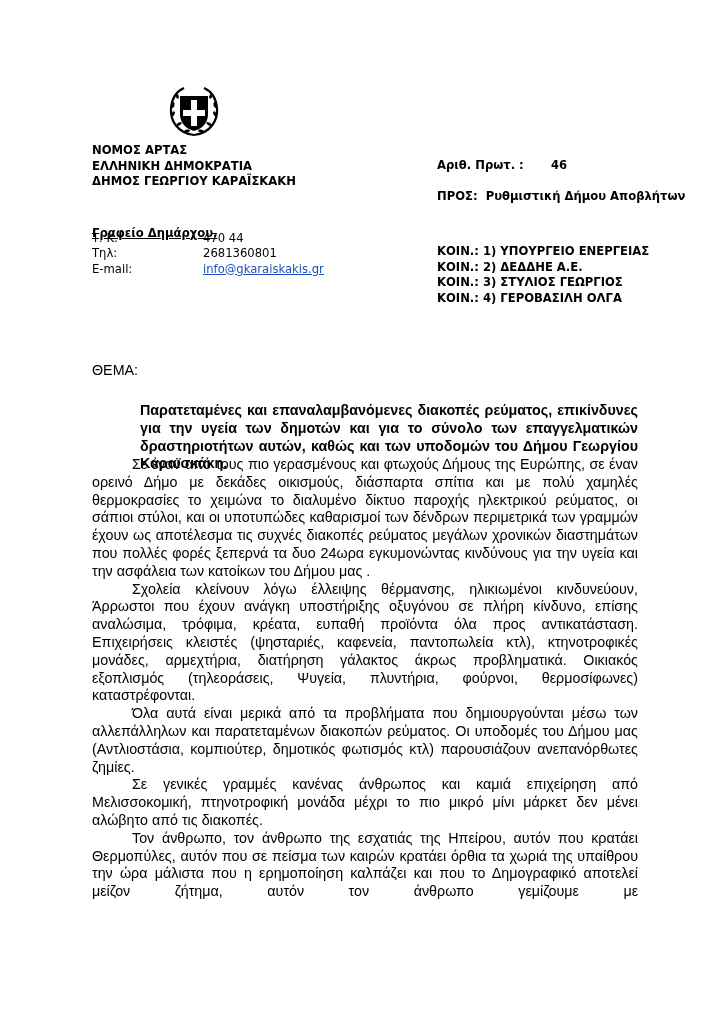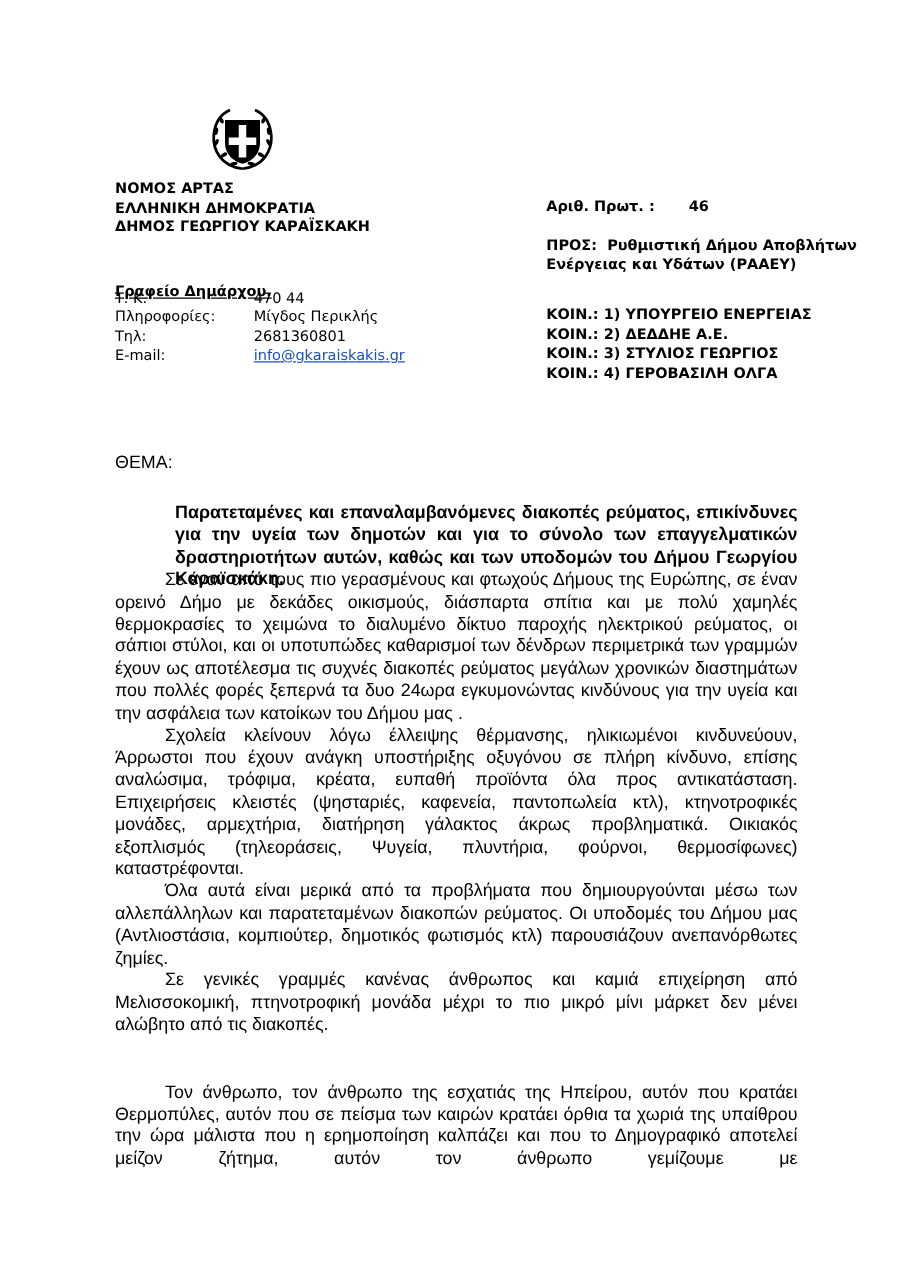--- a/index.html
+++ b/index.html
@@ -17,21 +17,21 @@
   .contact { left: 92px; top: 231px; font-family: "DejaVu Sans", sans-serif; font-size: 11.6px; line-height: 15.3px; }
   .contact .row { display: flex; white-space: nowrap; }
   .contact .lbl { width: 111px; }
   .contact a { color: #1f4fbf; text-decoration: underline; }
   .koin { left: 437px; top: 244px; }
   .subject { left: 92px; top: 362px; width: 546px; font-family: "Liberation Sans", sans-serif; font-size: 14.3px; line-height: 17.8px; display: flex; }
   .subject .lbl { width: 48px; flex: none; }
   .subject .txt { font-weight: bold; text-align: justify; text-align-last: left; flex: 1; margin-top: 40px; }
   .body { left: 92px; top: 456px; width: 546px; font-family: "Liberation Sans", sans-serif; font-size: 14.3px; line-height: 17.8px; }
   .body p { margin: 0; text-indent: 40px; text-align: justify; }
-  .body p.cont { text-align-last: justify; margin-top: 36px; }
+  .body p.cont { text-align-last: justify; }
 </style>
 </head>
 <body>
 
 <div class="abs emblem">
   <svg width="54" height="54" viewBox="0 0 54 54">
 
     <g fill="none" stroke="#000" stroke-width="2.2">
       <path d="M27 51 C10 49 3 36 4 24 C5 14 10 7 17 4"></path>
       <path d="M27 51 C44 49 51 36 50 24 C49 14 44 7 37 4"></path>
@@ -67,32 +67,27 @@
   <div class="row">
     <span class="lbl">Αριθ. Πρωτ. :</span>
     <span>46</span>
   </div>
   <div class="gap1"></div>
   <div class="to-lines">
     <div>
       <span>ΠΡΟΣ:</span>&nbsp;
       <span>Ρυθμιστική Δήμου Αποβλήτων</span>
     </div>
-    <div>Ενέργειας και Υδάτων (ΡΑΑΕΥ)</div>
   </div>
 </div>
 
 <div class="abs contact">
   <div class="row">
     <span class="lbl">Τ. Κ.</span>
     <span>470 44</span>
-  </div>
-  <div class="row">
-    <span class="lbl">Πληροφορίες:</span>
-    <span>Μίγδος Περικλής</span>
   </div>
   <div class="row">
     <span class="lbl">Τηλ:</span>
     <span>2681360801</span>
   </div>
   <div class="row">
     <span class="lbl">E-mail:</span>
     <a href="mailto:info@gkaraiskakis.gr">info@gkaraiskakis.gr</a>
   </div>
 </div>

